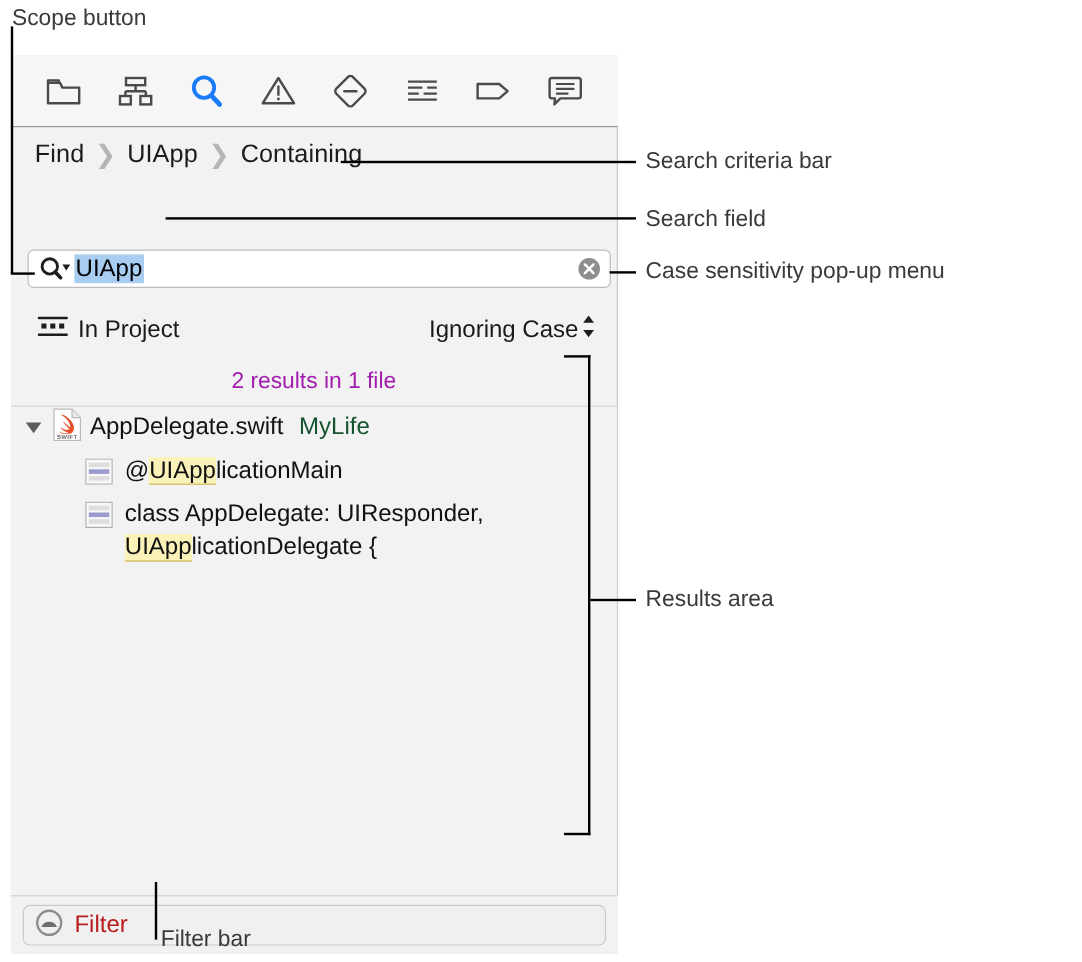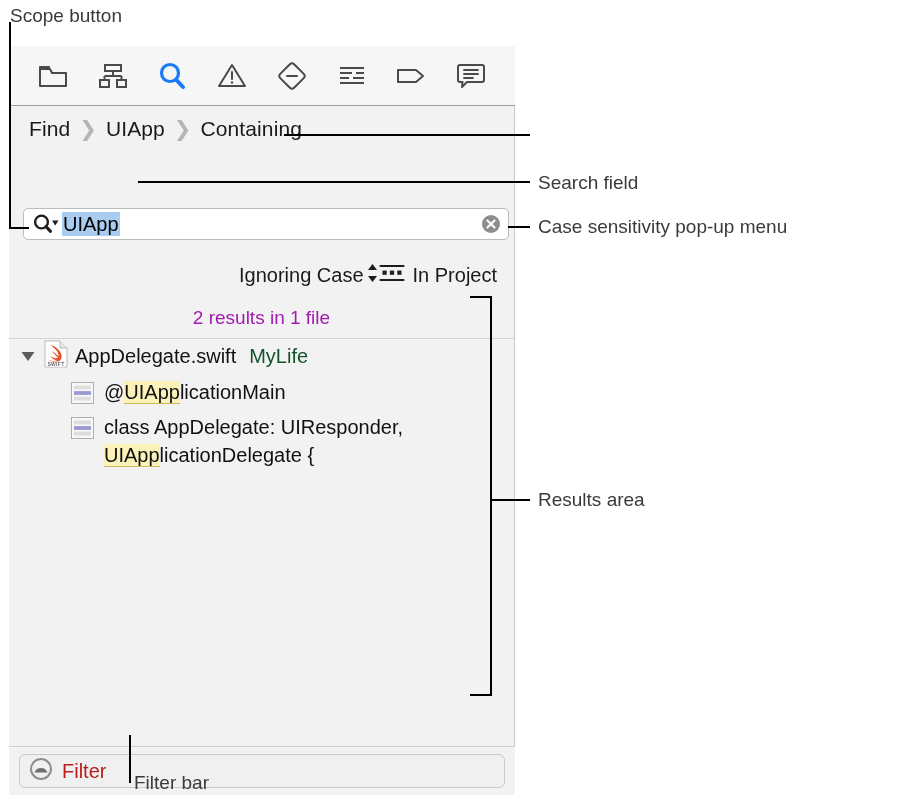--- a/index.html
+++ b/index.html
@@ -348,40 +348,40 @@
       <span id="search-value">UIApp</span>
       <span id="search-clear">
         <svg width="20" height="20" viewBox="0 0 20 20">
           <circle cx="10" cy="10" r="9" fill="#8d8d8d"></circle>
           <path d="M6.4 6.4 L13.6 13.6 M13.6 6.4 L6.4 13.6" stroke="#ffffff" stroke-width="2.1" stroke-linecap="round"></path>
         </svg>
       </span>
     </div>
 
     <div id="scope-bar">
-      <div id="case-popup">
-        <span>Ignoring Case</span>
-        <span>
-          <svg width="13" height="22" viewBox="0 0 13 22">
-            <path d="M6.5 2 L11 8 L2 8 Z" fill="#1d1d1d"></path>
-            <path d="M6.5 20 L11 14 L2 14 Z" fill="#1d1d1d"></path>
-          </svg>
-        </span>
-      </div>
       <div id="scope-button">
         <span>
           <svg width="26" height="20" viewBox="0 0 26 20">
             <path d="M1.5 3 L24.5 3" stroke="#1d1d1d" stroke-width="2.2" stroke-linecap="round"></path>
             <path d="M1.5 17 L24.5 17" stroke="#1d1d1d" stroke-width="2.2" stroke-linecap="round"></path>
             <rect x="3.5" y="7.6" width="4.2" height="4.2" fill="#1d1d1d"></rect>
             <rect x="10.9" y="7.6" width="4.2" height="4.2" fill="#1d1d1d"></rect>
             <rect x="18.3" y="7.6" width="4.2" height="4.2" fill="#1d1d1d"></rect>
           </svg>
         </span>
         <span>In Project</span>
+      </div>
+      <div id="case-popup">
+        <span>Ignoring Case</span>
+        <span>
+          <svg width="13" height="22" viewBox="0 0 13 22">
+            <path d="M6.5 2 L11 8 L2 8 Z" fill="#1d1d1d"></path>
+            <path d="M6.5 20 L11 14 L2 14 Z" fill="#1d1d1d"></path>
+          </svg>
+        </span>
       </div>
     </div>
 
     <div id="results-header">2 results in 1 file</div>
 
     <div id="results-area">
 
       <div id="file-row">
         <span id="disclosure-triangle">
           <svg width="18" height="18" viewBox="0 0 18 18">
@@ -439,20 +439,21 @@
       </div>
     </div>
 
   </div>
 
   <div class="callout-label" style="left:10px; top:5px;">Scope button</div>
   <div class="leader leader-v" style="left:9px; top:22px; height:206px;"></div>
   <div class="leader leader-h" style="left:9px; top:227px; width:20px;"></div>
 
   <div class="leader leader-h" style="left:284px; top:134px; width:246px;"></div>
+  <div class="callout-label" style="left:538px; top:124px;">Search criteria bar</div>
 
   <div class="leader leader-h" style="left:138px; top:181px; width:392px;"></div>
   <div class="callout-label" style="left:538px; top:172px;">Search field</div>
 
   <div class="leader leader-h" style="left:508px; top:226px; width:22px;"></div>
   <div class="callout-label" style="left:538px; top:216px;">Case sensitivity pop-up menu</div>
 
   <div class="bracket" style="left:470px; top:296px; width:22px; height:400px;"></div>
   <div class="leader leader-h" style="left:492px; top:499px; width:38px;"></div>
   <div class="callout-label" style="left:538px; top:489px;">Results area</div>

